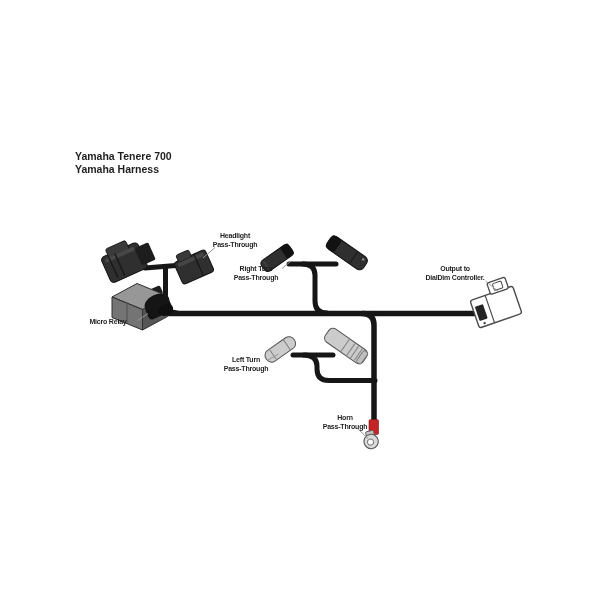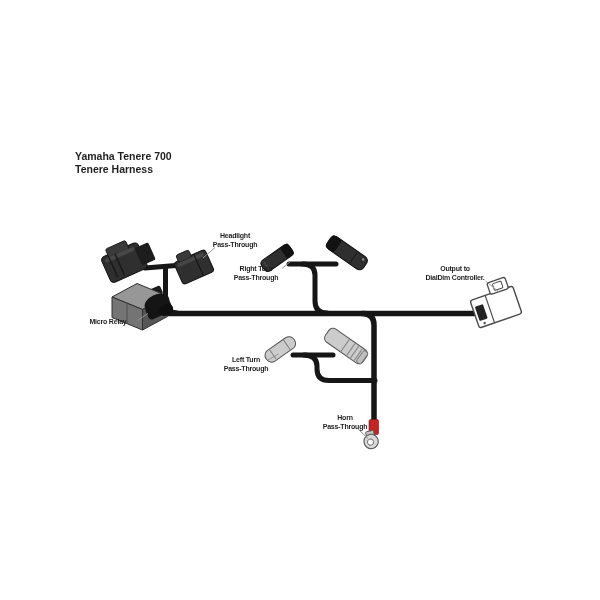--- a/index.html
+++ b/index.html
@@ -122,21 +122,21 @@
       <path class="leader" d="M 282 268.5 L 290.5 261.5"></path>
       <path class="leader" d="M 137.5 320.5 L 148 313.5"></path>
       <path class="leader" d="M 485.5 281 L 498.5 291.5"></path>
       <path class="leader" d="M 268 360 L 278.5 354"></path>
       <path class="leader" d="M 357.5 428.5 L 368 438.5"></path>
     </g>
   </svg>
 
   <div class="title">
     <div>Yamaha Tenere 700</div>
-    <div>Tenere Harness</div>
+    <div>Yamaha Harness</div>
   </div>
 
   <div class="lbl" style="left:235px;top:232px;">
     <div>Headlight</div>
     <div>Pass-Through</div>
   </div>
 
   <div class="lbl" style="left:256px;top:265px;">
     <div>Right Turn</div>
     <div>Pass-Through</div>

